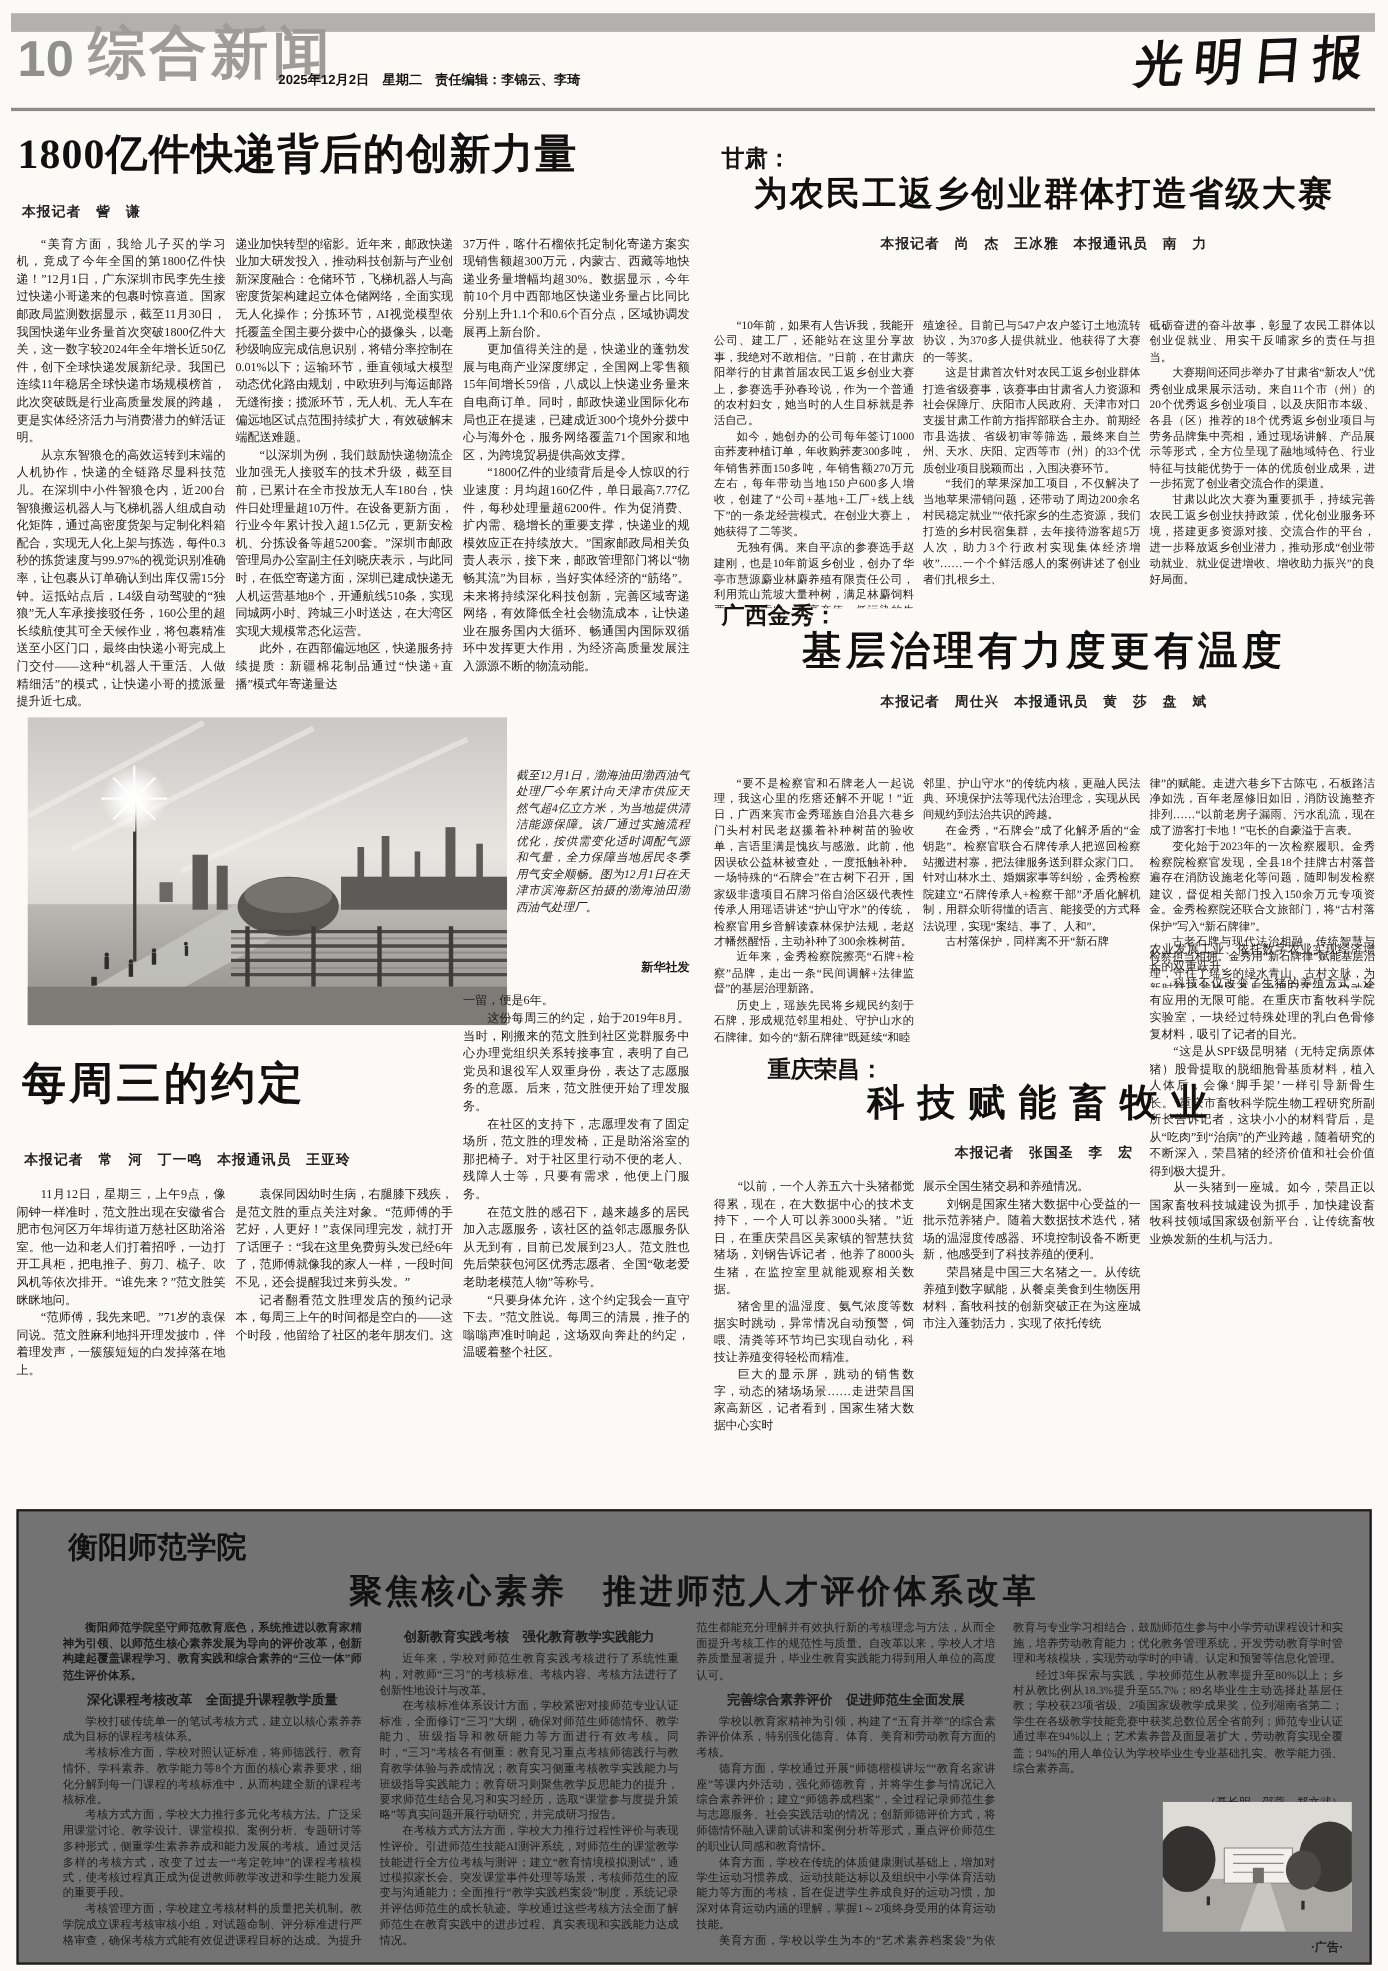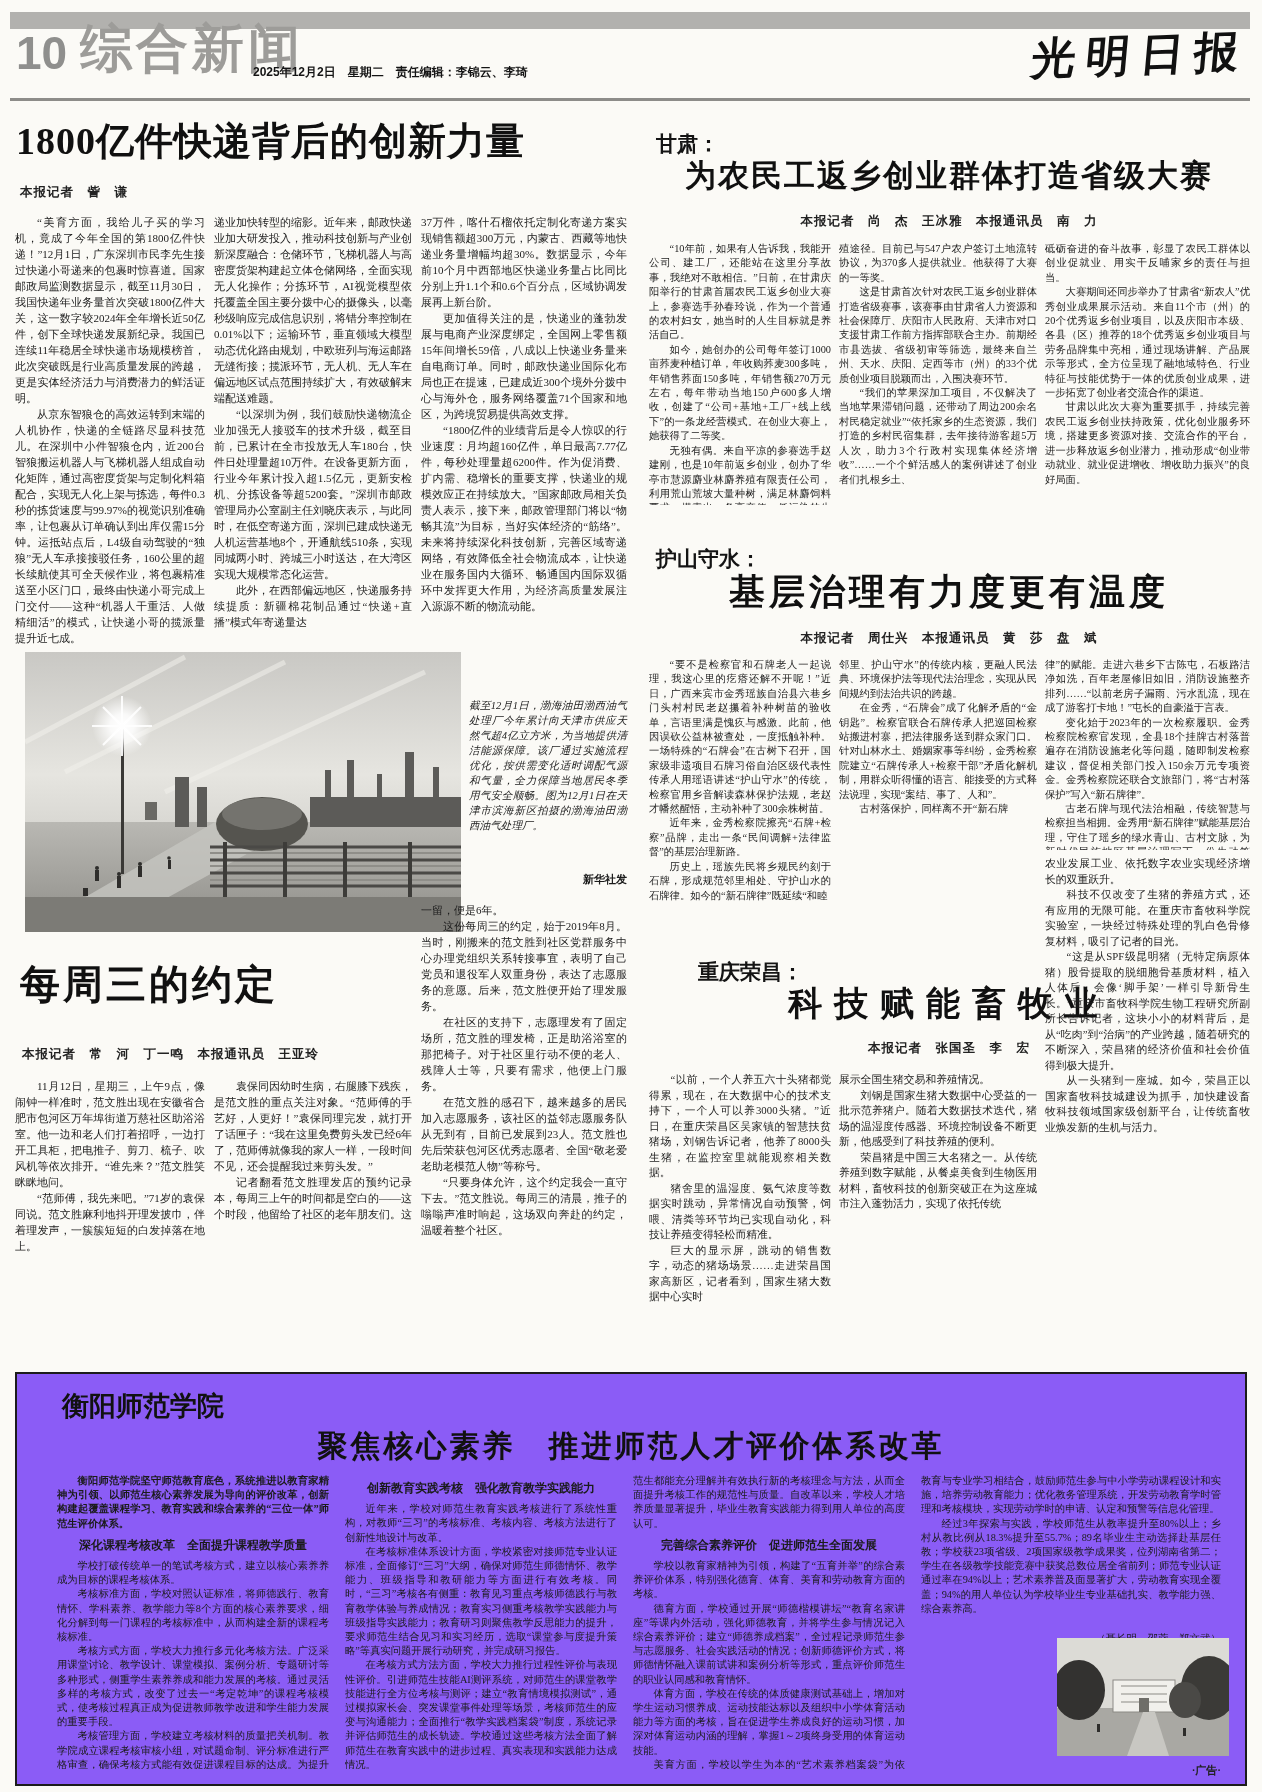--- a/index.html
+++ b/index.html
@@ -19,26 +19,26 @@
   .toprule{left:10px;top:98px;width:1240px;height:3px;background:#8d8c89;}
   
   .h-main{font-weight:900;line-height:1.15;color:#101010;}
   .kicker{font-family:"Liberation Sans","DejaVu Sans",sans-serif;font-weight:700;font-size:21px;color:#141414;}
   .byline{font-size:12.5px;font-weight:600;color:#222;letter-spacing:1px;}
   
   .col{text-align:justify;overflow:hidden;color:#1c1c1c;}
   .col p{margin:0;text-indent:2em;}
   .col p.cont{text-indent:0;}
   .t16{font-size:11px;line-height:16px;}
-  .t14{font-size:10.3px;line-height:14.4px;}
+  .t14{font-size:10.3px;line-height:14.4px;margin-top:48px;}
   .t15{font-size:10.8px;line-height:15.5px;}
   .caption{font-style:italic;font-size:10.6px;line-height:15px;text-align:justify;color:#222;}
   .credit{font-style:normal;font-weight:700;font-size:11px;text-align:right;}
   
-  .adbox{left:15px;top:1372px;width:1228px;height:410px;border:2px solid #1c1c1c;background:#8b5cf6;}
+  .adbox{left:15px;top:1372px;width:1228px;height:410px;border:2px solid #1c1c1c;background:#737373;}
   .adlabel{font-family:"Liberation Sans","DejaVu Sans",sans-serif;font-weight:900;font-size:27px;color:#111;}
   .adtitle{font-family:"Liberation Sans","DejaVu Sans",sans-serif;font-weight:900;font-size:30px;
            letter-spacing:3px;text-align:center;color:#111;}
   .adcol{font-size:10.3px;line-height:14.2px;text-align:justify;overflow:hidden;}
   .adcol p{margin:0;text-indent:2em;}
   .adcol p.cont{text-indent:0;}
   .adcol .intro{font-weight:700;}
   .adhead{font-family:"Liberation Sans","DejaVu Sans",sans-serif;font-weight:700;font-size:12px;
           text-align:center;text-indent:0 !important;margin:7px 0 !important;}
   .adcredit{text-align:right;font-size:10.5px;margin-top:6px;}
@@ -167,21 +167,21 @@
       <p class="cont">殖途径。目前已与547户农户签订土地流转协议，为370多人提供就业。他获得了大赛的一等奖。</p>
       <p>这是甘肃首次针对农民工返乡创业群体打造省级赛事，该赛事由甘肃省人力资源和社会保障厅、庆阳市人民政府、天津市对口支援甘肃工作前方指挥部联合主办。前期经市县选拔、省级初审等筛选，最终来自兰州、天水、庆阳、定西等市（州）的33个优质创业项目脱颖而出，入围决赛环节。</p>
       <p>“我们的苹果深加工项目，不仅解决了当地苹果滞销问题，还带动了周边200余名村民稳定就业”“依托家乡的生态资源，我们打造的乡村民宿集群，去年接待游客超5万人次，助力3个行政村实现集体经济增收”……一个个鲜活感人的案例讲述了创业者们扎根乡土、</p>
     </div>
   <div class="abs col t14" style="left:1045px;top:242px;width:205px;height:263px;">
       <p class="cont">砥砺奋进的奋斗故事，彰显了农民工群体以创业促就业、用实干反哺家乡的责任与担当。</p>
       <p>大赛期间还同步举办了甘肃省“新农人”优秀创业成果展示活动。来自11个市（州）的20个优秀返乡创业项目，以及庆阳市本级、各县（区）推荐的18个优秀返乡创业项目与劳务品牌集中亮相，通过现场讲解、产品展示等形式，全方位呈现了融地域特色、行业特征与技能优势于一体的优质创业成果，进一步拓宽了创业者交流合作的渠道。</p>
       <p>甘肃以此次大赛为重要抓手，持续完善农民工返乡创业扶持政策，优化创业服务环境，搭建更多资源对接、交流合作的平台，进一步释放返乡创业潜力，推动形成“创业带动就业、就业促进增收、增收助力振兴”的良好局面。</p>
     </div>
 
-  <div class="abs kicker" style="left:656px;top:545px;">护山守水：</div>
+  <div class="abs kicker" style="left:656px;top:545px;">广西金秀：</div>
   <div class="abs h-main" style="left:648px;top:572px;width:602px;font-size:36px;text-align:center;letter-spacing:4px;">基层治理有力度更有温度</div>
   <div class="abs byline" style="left:648px;top:630px;width:602px;text-align:center;">本报记者　周仕兴　本报通讯员　黄　莎　盘　斌</div>
   <div class="abs col t14" style="left:649px;top:658px;width:182px;height:250px;">
       <p>“要不是检察官和石牌老人一起说理，我这心里的疙瘩还解不开呢！”近日，广西来宾市金秀瑶族自治县六巷乡门头村村民老赵攥着补种树苗的验收单，言语里满是愧疚与感激。此前，他因误砍公益林被查处，一度抵触补种。一场特殊的“石牌会”在古树下召开，国家级非遗项目石牌习俗自治区级代表性传承人用瑶语讲述“护山守水”的传统，检察官用乡音解读森林保护法规，老赵才幡然醒悟，主动补种了300余株树苗。</p>
       <p>近年来，金秀检察院擦亮“石牌+检察”品牌，走出一条“民间调解+法律监督”的基层治理新路。</p>
       <p>历史上，瑶族先民将乡规民约刻于石牌，形成规范邻里相处、守护山水的石牌律。如今的“新石牌律”既延续“和睦</p>
     </div>
   <div class="abs col t14" style="left:839px;top:658px;width:198px;height:250px;">
       <p class="cont">邻里、护山守水”的传统内核，更融人民法典、环境保护法等现代法治理念，实现从民间规约到法治共识的跨越。</p>
       <p>在金秀，“石牌会”成了化解矛盾的“金钥匙”。检察官联合石牌传承人把巡回检察站搬进村寨，把法律服务送到群众家门口。针对山林水土、婚姻家事等纠纷，金秀检察院建立“石牌传承人+检察干部”矛盾化解机制，用群众听得懂的语言、能接受的方式释法说理，实现“案结、事了、人和”。</p>

